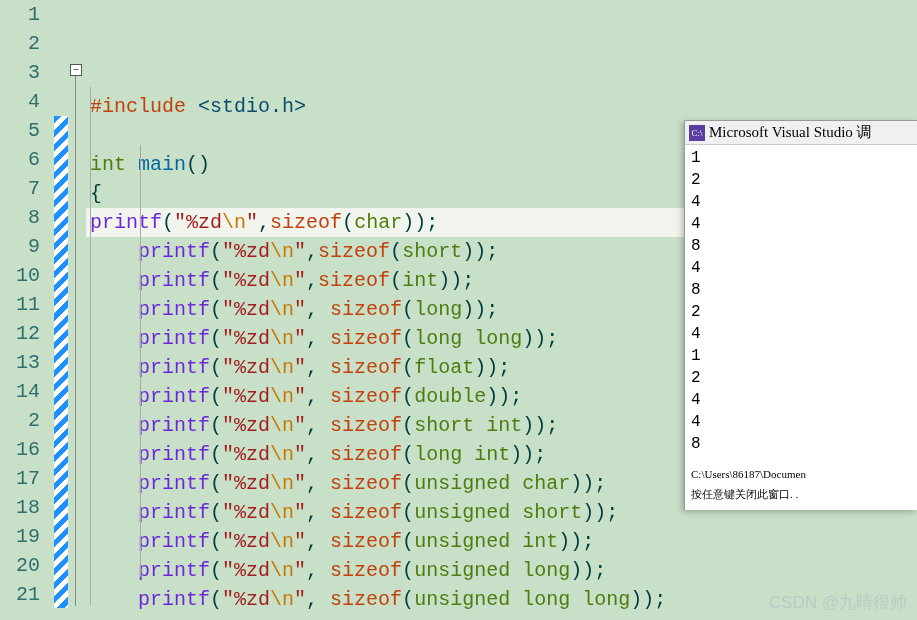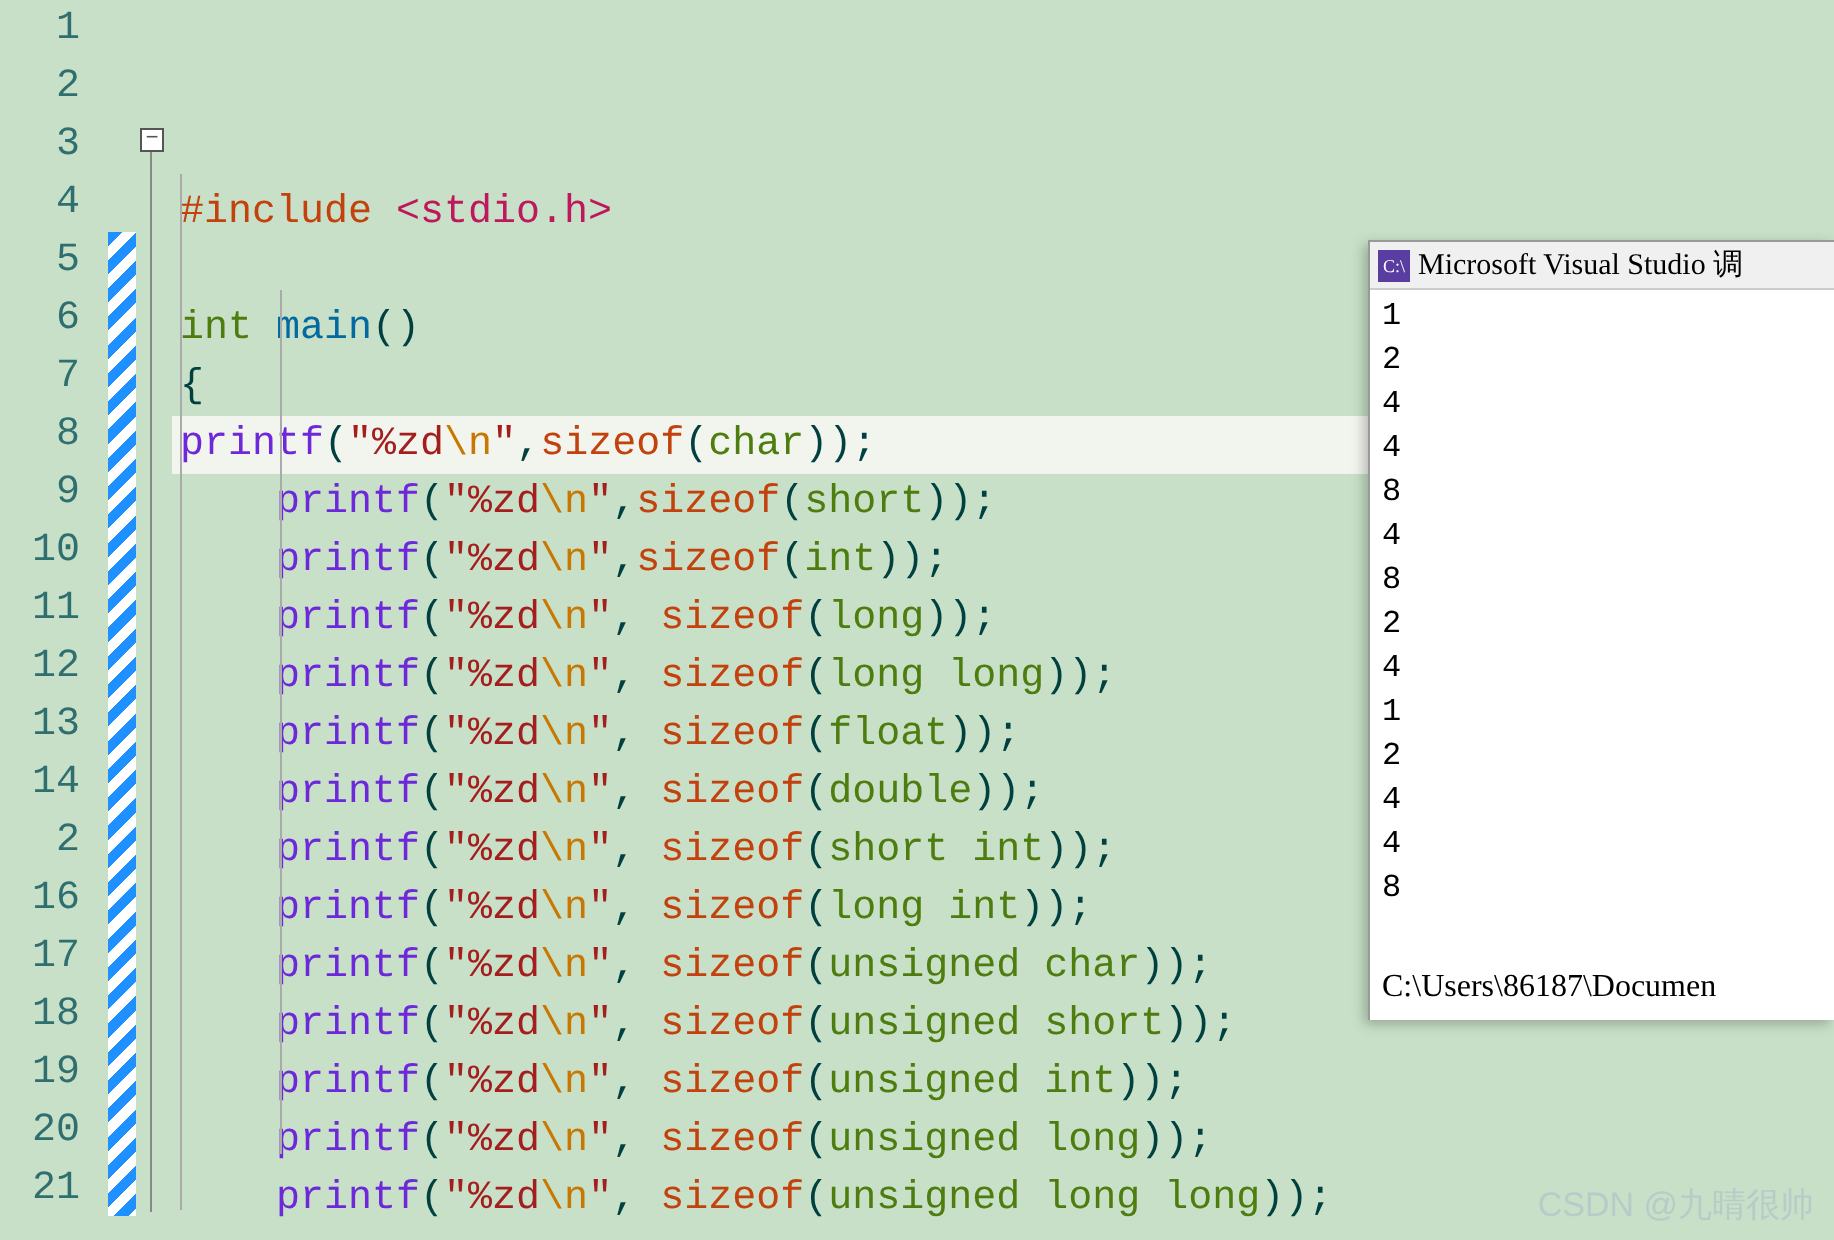--- a/index.html
+++ b/index.html
@@ -82,21 +82,21 @@
 }
 .code .row.hl {
   background: #f2f4ee;
 }
 .kw { color: #c2410c; }
 .ty { color: #4d7c0f; }
 .fn { color: #0369a1; }
 .lib { color: #6d28d9; }
 .str { color: #a41e1e; }
 .esc { color: #c87800; }
-.ang { color: #be185d; }
+.ang { color: #0c4a6e; }
 .pun { color: #004040; }
 .guides {
   position: absolute;
   top: 87px;
   left: 4px;
   bottom: 15px;
   width: 1px;
   background: #aaa;
 }
 .guides2 {
@@ -145,21 +145,21 @@
   font-size: 16px;
   line-height: 22px;
   white-space: pre;
 }
 .output-footer {
   position: absolute;
   bottom: 6px;
   left: 6px;
   right: 6px;
   font-family: "SimSun", serif;
-  font-size: 16px;
+  font-size: 11px;
   line-height: 20px;
 }
 .watermark {
   position: absolute;
   bottom: 6px;
   right: 10px;
   color: rgba(180,200,200,0.85);
   font-size: 17px;
   font-family: sans-serif;
 }
@@ -218,16 +218,17 @@
 8
 2
 4
 1
 2
 4
 4
 8</div>
   <div class="output-footer">
     <div>C:\Users\86187\Documen</div>
+    <div>按任意键关闭此窗口. .</div>
   </div>
 </div>
 
 <div class="watermark">CSDN @九晴很帅</div>
 
 </body></html>

